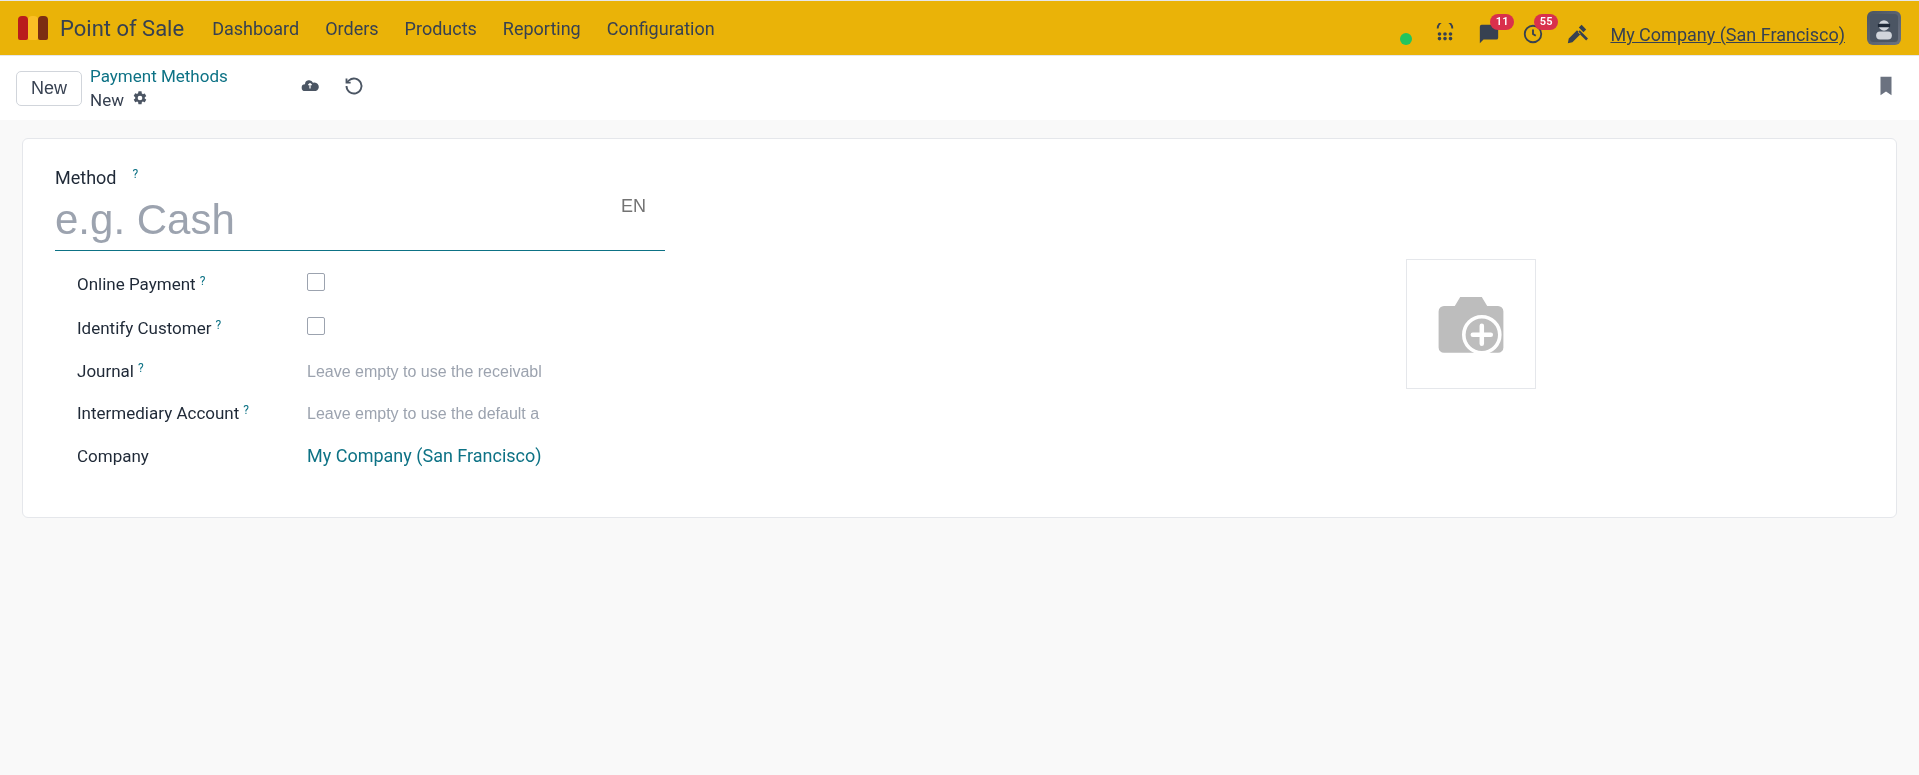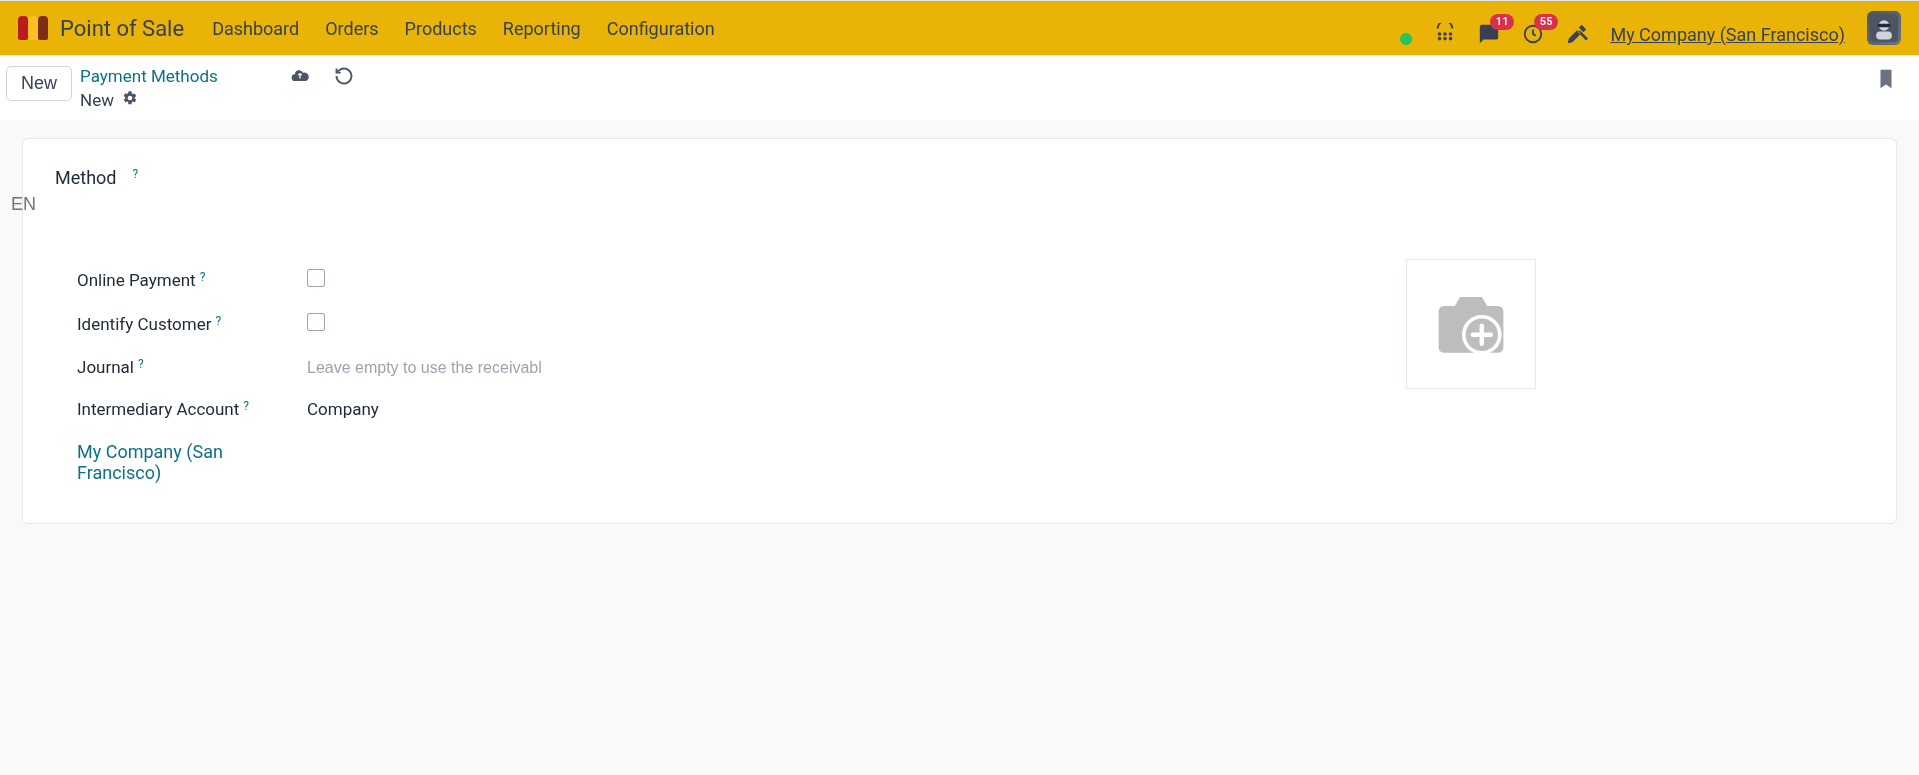--- a/index.html
+++ b/index.html
@@ -14,21 +14,21 @@
   .nav { display: flex; gap: 26px; align-items: flex-end; }
   .nav a { color: #374151; text-decoration: none; font-size: 18px; }
   .topbar-right { margin-left: auto; display: flex; align-items: flex-end; gap: 22px; text-decoration: underline; }
   .green-dot { width: 12px; height: 12px; background: #22c55e; border-radius: 50%; }
   .icon { width: 22px; height: 22px; display: inline-flex; align-items: center; justify-content: center; color: #374151; position: relative; }
   .badge { position: absolute; top: -9px; right: -14px; background: #d9304c; color: #fff; font-size: 11px; font-weight: 600; padding: 1px 6px; border-radius: 10px; line-height: 14px; }
   .company-name { font-size: 18px; color: #374151; }
   .avatar { width: 34px; height: 34px; border-radius: 6px; background: linear-gradient(135deg,#4b5563,#6b7280); display:flex; align-items:center; justify-content:center; }
   .avatar svg { width: 28px; height: 28px; }
   
-  .subbar { display: flex; align-items: flex-start; background: #fff; padding: 10px 22px 10px 6px; }
+  .subbar { display: flex; align-items: center; background: #fff; padding: 10px 22px 10px 16px; }
   .new-btn { border: 1px solid #d1d5db; background: #fff; color: #374151; font-size: 18px; padding: 6px 14px; border-radius: 5px; cursor: pointer; margin-right: 8px; }
   .breadcrumb-stack { display: flex; flex-direction: column; gap: 4px; }
   .breadcrumb-link { color: #0d7285; font-size: 17px; text-decoration: none; }
   .breadcrumb-current { display: flex; align-items: center; gap: 8px; font-size: 17px; color: #374151; }
   .gear, .cloud, .undo { color: #4b5563; cursor: pointer; }
   .status-icons { display: flex; gap: 24px; margin-left: 72px; align-items: center; }
   .bookmark { margin-left: auto; color: #6b7280; }
 
   .sheet-wrap { padding: 18px 22px; }
   .sheet { background: #fff; border: 1px solid #e5e7eb; border-radius: 6px; padding: 28px 32px 40px 32px; min-height: 380px; position: relative; }
@@ -143,20 +143,21 @@
   </span>
 </div>
 
 <div class="sheet-wrap">
   <div class="sheet">
     <div class="method-label">
       <span>Method</span>
       <span class="help-q">?</span>
     </div>
     <div class="method-row">
+      <input class="method-input" type="text" placeholder="e.g. Cash" style="">
       <button class="lang-btn">EN</button>
     </div>
 
     <div class="form-grid">
       <div class="f-label">
         <span>Online Payment</span>
         <span class="help-q">?</span>
       </div>
       <div><input type="checkbox" class="checkbox" style=""></div>
 
@@ -169,20 +170,21 @@
       <div class="f-label">
         <span>Journal</span>
         <span class="help-q">?</span>
       </div>
       <div><input type="text" class="text-input" placeholder="Leave empty to use the receivabl" style=""></div>
 
       <div class="f-label">
         <span>Intermediary Account</span>
         <span class="help-q">?</span>
       </div>
+      <div><input type="text" class="text-input" placeholder="Leave empty to use the default a" style=""></div>
 
       <div class="f-label">
         <span>Company</span>
       </div>
       <div><a href="#" class="link-val">My Company (San Francisco)</a></div>
     </div>
 
     <div class="image-upload">
       <svg viewBox="0 0 100 80">
         <path d="M20 20 h12 l6-10 h24 l6 10 h12 a6 6 0 0 1 6 6 v40 a6 6 0 0 1-6 6 h-60 a6 6 0 0 1-6-6 v-40 a6 6 0 0 1 6-6 z" fill="#bdbdbd"></path>

